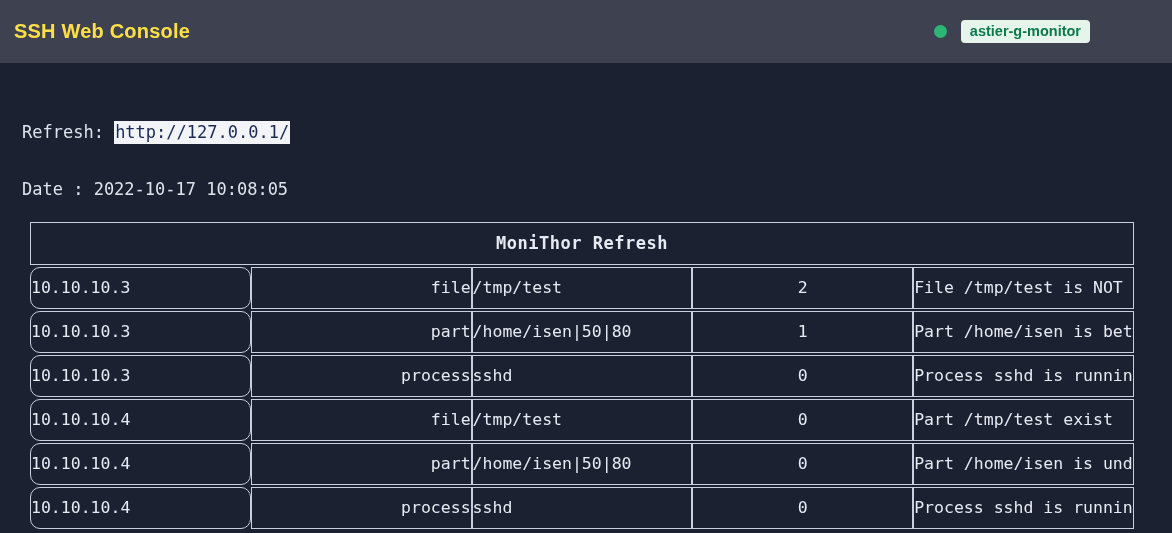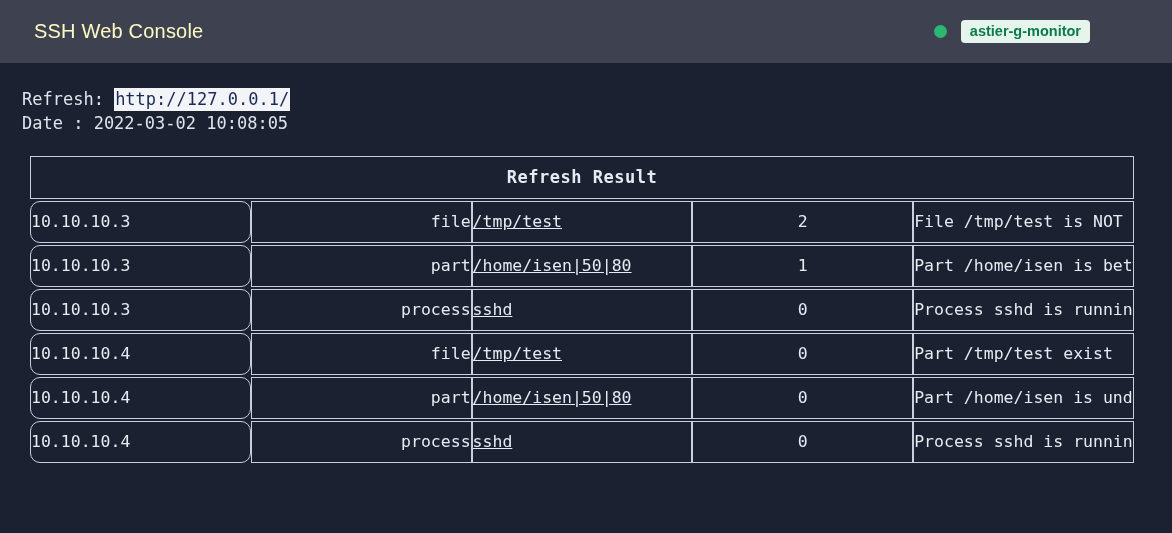--- a/index.html
+++ b/index.html
@@ -20,24 +20,23 @@
     height: 63px;
     background: #3e4250;
     display: flex;
     align-items: center;
     justify-content: space-between;
     padding: 0 12px 0 14px;
     box-sizing: border-box;
   }
   .app-title {
     font-size: 20px;
-    font-weight: normal;
-    color: #fef9c3;
+    font-weight: bold;
+    color: #fde047;
     letter-spacing: 0.2px;
-    margin-left: 20px;
   }
   .appbar-right {
     display: flex;
     align-items: center;
     gap: 14px;
     padding-right: 70px;
   }
   .status-dot {
     width: 13px;
     height: 13px;
@@ -60,20 +59,21 @@
   .infoblock {
     font-family: "DejaVu Sans Mono", "Liberation Mono", monospace;
     font-size: 17px;
     line-height: 24px;
     padding: 24px 0 0 22px;
     color: #dfe3ec;
   }
   .info-row {
     white-space: pre;
     display: block;
+    margin-top: 33px;
   }
   .url-highlight {
     background: #f2f4f8;
     color: #1b2a55;
     padding: 1px 1px 2px 1px;
   }
 
   
   .table-wrap {
     padding: 19px 0 0 30px;
@@ -98,45 +98,45 @@
   }
   th.title-cell {
     text-align: center;
     font-weight: bold;
     font-size: 17px;
     padding: 13px 0 14px 0;
     letter-spacing: 0.5px;
   }
   td.c-host  { width: 156px; padding-left: 18px; border-radius: 10px; }
   td.c-type  { width: 119px; padding-left: 14px; text-align: right; }
-  td.c-arg   { width: 228px; padding-left: 17px; text-decoration: underline; }
+  td.c-arg   { width: 228px; padding-left: 17px; }
   td.c-code  { width: 48px;  text-align: center; }
   td.c-msg   { width: 553px; padding-left: 17px; }
 </style>
 </head>
 <body>
 
 <div class="appbar">
   <div class="app-title">SSH Web Console</div>
   <div class="appbar-right">
     <span class="status-dot"></span>
     <span class="host-badge">astier-g-monitor</span>
   </div>
 </div>
 
 <div class="infoblock">
   <span class="info-row"><span>Refresh: </span><span class="url-highlight">http://127.0.0.1/</span></span>
-  <span class="info-row">Date : 2022-03-02 10:08:05</span>
+  <span class="info-row">Date : 2022-10-17 10:08:05</span>
 </div>
 
 <div class="table-wrap">
   <table class="result">
     <thead>
       <tr>
-        <th class="title-cell" colspan="5">Refresh Result</th>
+        <th class="title-cell" colspan="5">MoniThor Refresh</th>
       </tr>
     </thead>
     <tbody>
       <tr>
         <td class="c-host">10.10.10.3</td>
         <td class="c-type">file</td>
         <td class="c-arg">/tmp/test</td>
         <td class="c-code">2</td>
         <td class="c-msg">File /tmp/test is NOT present</td>
       </tr>

